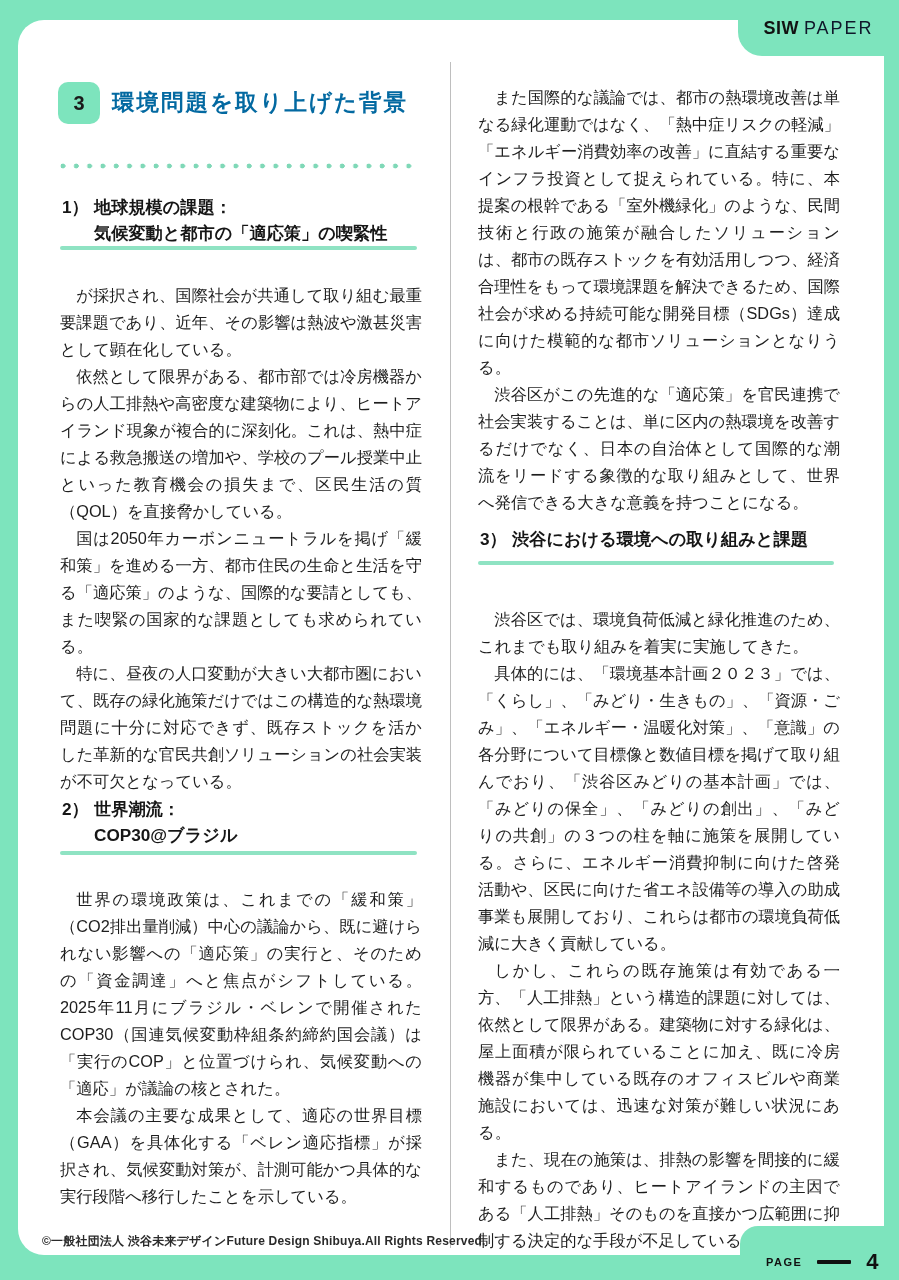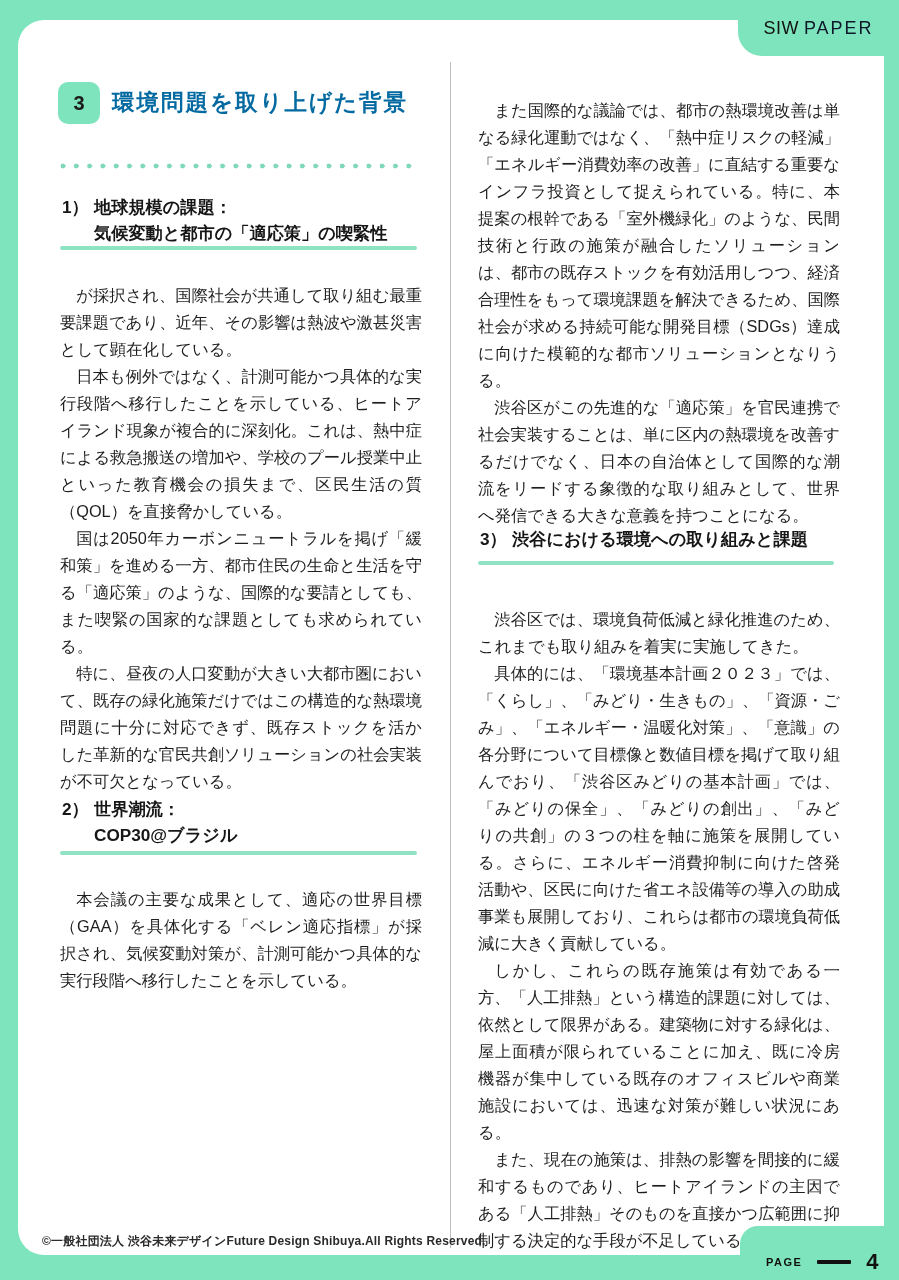--- a/index.html
+++ b/index.html
@@ -13,21 +13,21 @@
     position:absolute;left:18px;top:20px;width:866px;height:1235px;
     background:#ffffff;border-radius:26px;
   }
   
   .brand-tab{
     position:absolute;left:738px;top:0;width:161px;height:56px;
     background:#7DE4BD;border-bottom-left-radius:24px;
     display:flex;align-items:center;justify-content:center;
     z-index:5;
   }
-  .brand-siw{font-weight:400;font-size:18px;letter-spacing:.5px;color:#121212;}
+  .brand-siw{font-weight:700;font-size:18px;letter-spacing:.5px;color:#121212;}
   .brand-paper{font-weight:400;font-size:18px;letter-spacing:2px;color:#0f172a;margin-left:5px;}
   
   .page-tab{
     position:absolute;left:740px;top:1226px;width:159px;height:72px;
     background:#7DE4BD;border-top-left-radius:18px;
     display:flex;align-items:center;padding-left:26px;box-sizing:border-box;
     z-index:5;
   }
   .page-label{font-size:11px;font-weight:700;letter-spacing:1.5px;color:#111;}
   .page-dash{width:34px;height:4px;background:#111;margin:0 15px;border-radius:1px;}
@@ -86,41 +86,42 @@
     <span class="num">1）</span>
     <span>
       <span>地球規模の課題：</span><br>
       <span>気候変動と都市の「適応策」の喫緊性</span>
     </span>
   </div>
   <div class="rule" style="left:42px;top:226px;width:357px;"></div>
 
   <div class="bodyblock" style="left:42px;top:262px;">
       <p class="para">が採択され、国際社会が共通して取り組む最重要課題であり、近年、その影響は熱波や激甚災害として顕在化している。</p>
-      <p class="para">日本も例外ではなく、計測可能かつ具体的な実行段階へ移行したことを示している、ヒートアイランド現象が複合的に深刻化。これは、熱中症による救急搬送の増加や、学校のプール授業中止といった教育機会の損失まで、区民生活の質（QOL）を直接脅かしている。</p>
+      <p class="para">依然として限界がある、都市部では冷房機器からの人工排熱や高密度な建築物により、ヒートアイランド現象が複合的に深刻化。これは、熱中症による救急搬送の増加や、学校のプール授業中止といった教育機会の損失まで、区民生活の質（QOL）を直接脅かしている。</p>
       <p class="para">国は2050年カーボンニュートラルを掲げ「緩和策」を進める一方、都市住民の生命と生活を守る「適応策」のような、国際的な要請としても、また喫緊の国家的な課題としても求められている。</p>
       <p class="para">特に、昼夜の人口変動が大きい大都市圏において、既存の緑化施策だけではこの構造的な熱環境問題に十分に対応できず、既存ストックを活かした革新的な官民共創ソリューションの社会実装が不可欠となっている。</p>
     </div>
 
   <div class="subhead" style="left:44px;top:776px;width:356px;">
     <span class="num">2）</span>
     <span>
       <span>世界潮流：</span><br>
       <span>COP30@ブラジル</span>
     </span>
   </div>
   <div class="rule" style="left:42px;top:831px;width:357px;"></div>
 
   <div class="bodyblock" style="left:42px;top:866px;">
+      <p class="para">世界の環境政策は、これまでの「緩和策」（CO2排出量削減）中心の議論から、既に避けられない影響への「適応策」の実行と、そのための「資金調達」へと焦点がシフトしている。2025年11月にブラジル・ベレンで開催されたCOP30（国連気候変動枠組条約締約国会議）は「実行のCOP」と位置づけられ、気候変動への「適応」が議論の核とされた。</p>
       <p class="para">本会議の主要な成果として、適応の世界目標（GAA）を具体化する「ベレン適応指標」が採択され、気候変動対策が、計測可能かつ具体的な実行段階へ移行したことを示している。</p>
     </div>
 
   <div class="divider"></div>
 
-  <div class="bodyblock" style="left:460px;top:77px;">
+  <div class="bodyblock" style="left:460px;top:64px;">
       <p class="para">また国際的な議論では、都市の熱環境改善は単なる緑化運動ではなく、「熱中症リスクの軽減」「エネルギー消費効率の改善」に直結する重要なインフラ投資として捉えられている。特に、本提案の根幹である「室外機緑化」のような、民間技術と行政の施策が融合したソリューションは、都市の既存ストックを有効活用しつつ、経済合理性をもって環境課題を解決できるため、国際社会が求める持続可能な開発目標（SDGs）達成に向けた模範的な都市ソリューションとなりうる。</p>
       <p class="para">渋谷区がこの先進的な「適応策」を官民連携で社会実装することは、単に区内の熱環境を改善するだけでなく、日本の自治体として国際的な潮流をリードする象徴的な取り組みとして、世界へ発信できる大きな意義を持つことになる。</p>
     </div>
 
   <div class="subhead" style="left:462px;top:506px;width:356px;">
     <span class="num">3）</span>
     <span>
       <span>渋谷における環境への取り組みと課題</span>
     </span>
   </div>

